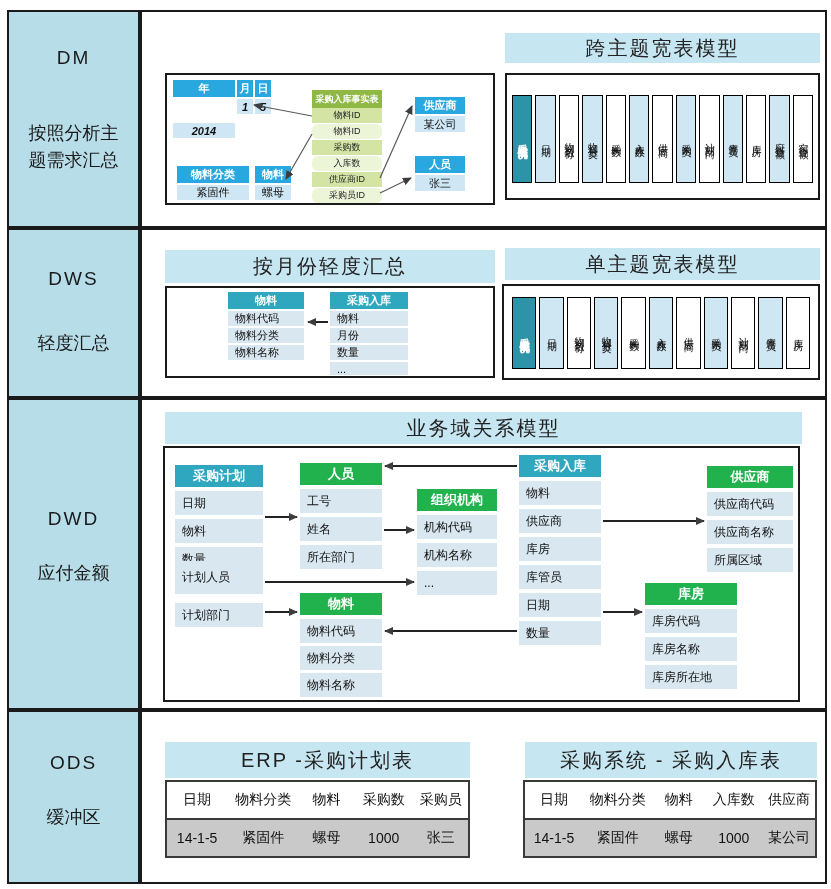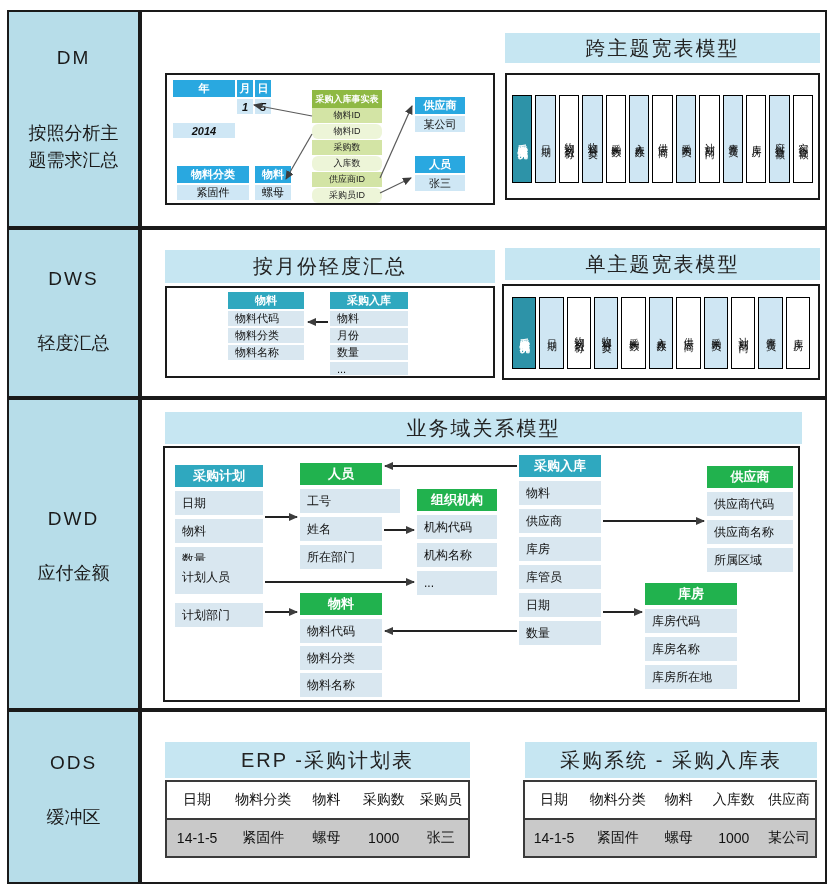--- a/index.html
+++ b/index.html
@@ -152,21 +152,21 @@
   <div class="abs box" style="left:163px;top:446px;width:637px;height:256px;"></div>
 
   <div class="abs th-teal ctr" style="left:175px;top:465px;width:88px;height:22px;">采购计划</div>
   <div class="abs ent-r lft" style="left:175px;top:491px;width:88px;height:24px;">日期</div>
   <div class="abs ent-r lft" style="left:175px;top:519px;width:88px;height:24px;">物料</div>
   <div class="abs ent-r lft" style="left:175px;top:547px;width:88px;height:24px;">数量</div>
   <div class="abs ent-r lft" style="left:175px;top:561px;width:88px;height:33px;">计划人员</div>
   <div class="abs ent-r lft" style="left:175px;top:603px;width:88px;height:24px;">计划部门</div>
 
   <div class="abs th-green ctr" style="left:300px;top:463px;width:82px;height:22px;">人员</div>
-  <div class="abs ent-r lft" style="left:300px;top:489px;width:100px;height:24px;">工号</div>
+  <div class="abs ent-r lft" style="left:300px;top:489px;width:82px;height:24px;">工号</div>
   <div class="abs ent-r lft" style="left:300px;top:517px;width:82px;height:24px;">姓名</div>
   <div class="abs ent-r lft" style="left:300px;top:545px;width:82px;height:24px;">所在部门</div>
 
   <div class="abs th-green ctr" style="left:417px;top:489px;width:80px;height:22px;">组织机构</div>
   <div class="abs ent-r lft" style="left:417px;top:515px;width:80px;height:24px;">机构代码</div>
   <div class="abs ent-r lft" style="left:417px;top:543px;width:80px;height:24px;">机构名称</div>
   <div class="abs ent-r lft" style="left:417px;top:571px;width:80px;height:24px;">...</div>
 
   <div class="abs th-green ctr" style="left:300px;top:593px;width:82px;height:22px;">物料</div>
   <div class="abs ent-r lft" style="left:300px;top:619px;width:82px;height:24px;">物料代码</div>

